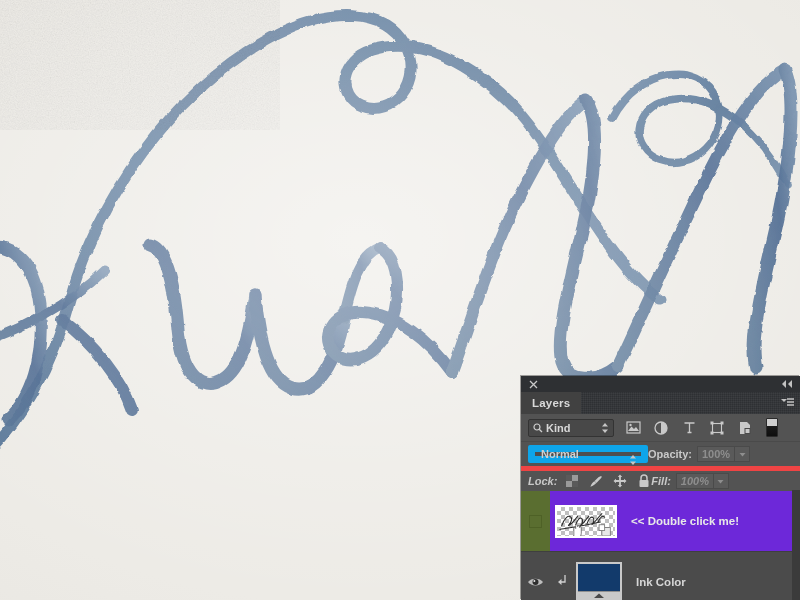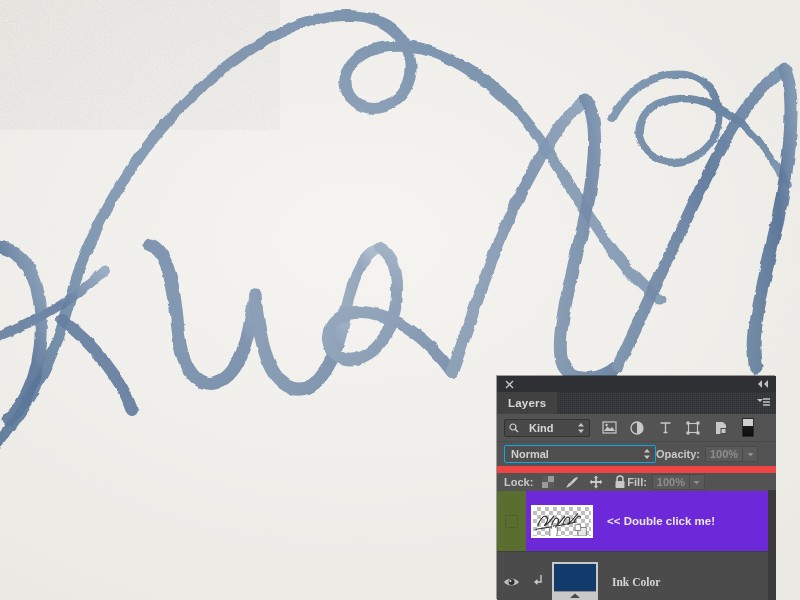--- a/index.html
+++ b/index.html
@@ -27,21 +27,21 @@
       radial-gradient(ellipse 120% 110% at 45% 40%,
         rgba(255,255,255,.45) 0%, rgba(255,255,255,0) 55%,
         rgba(206,204,198,.30) 100%);
     pointer-events: none;
   }
   #artwork { position: absolute; inset: 0; }
 
   
   #layers-panel {
     position: absolute;
-    left: 497px; top: 376px;
+    left: 521px; top: 376px;
     width: 279px; height: 224px;
     background: #535353;
     font-size: 11px;
     color: #d4d4d4;
     box-shadow: -1px -1px 0 rgba(0,0,0,.35);
   }
 
   
   .panel-titlebar {
     position: relative;
@@ -88,53 +88,52 @@
   }
 
   
   .ctrl-row {
     display: flex; align-items: center;
     padding: 0 7px;
     background: #535353;
   }
   .row-filter  { height: 27px; gap: 0; }
   .row-blend   { height: 25px; border-top: 1px solid #4a4a4a; }
-  .row-lock    { height: 25px; border-top: 7px solid #ef4444; }
+  .row-lock    { height: 25px; border-top: 5px solid #ef4444; font-style: italic; }
 
   
   .kind-select {
     width: 86px; height: 18px;
     background: #484848;
     border: 1px solid #333;
     border-radius: 2px;
     display: flex; align-items: center;
     padding: 0 4px;
     cursor: pointer;
     position: relative;
-    gap: 7px;
   }
   .kind-label { font-size: 11px; color: #d8d8d8; margin-left: 3px; font-weight: bold; }
   .spin { position: absolute; right: 4px; top: 2px; line-height: 0; }
 
   .filter-icons { display: flex; align-items: center; margin-left: 11px; gap: 12px; }
   .ficon { width: 16px; height: 16px; display: flex; align-items: center; justify-content: center; cursor: pointer; }
   .filter-toggle {
     width: 12px; height: 19px;
     margin-left: 13px;
     background: linear-gradient(180deg,#cfcfcf 0%, #cfcfcf 42%, #1a1a1a 42%, #0e0e0e 100%);
     border: 1px solid #2a2a2a;
     border-radius: 1px;
     cursor: pointer;
   }
 
   
   .blend-select {
-    width: 152px; height: 18px;
+    width: 120px; height: 18px;
     background: #4e4e4e;
-    border: 1px solid #0ea5e9;
+    border: 7px solid #0ea5e9;
     border-radius: 2px;
     display: flex; align-items: center;
     padding: 0 6px;
     position: relative;
     cursor: pointer;
     color: #cfcfcf; font-size: 11px; font-weight: bold;
   }
   .fld-label { font-size: 11px; color: #c9c9c9; font-weight: bold; }
   .num-field {
     width: 38px; height: 16px;
@@ -209,21 +208,21 @@
     border-top: 1px solid #8f8f8f;
     display: flex; align-items: center; justify-content: center;
   }
 
   .layer-name {
     font-size: 11.5px; font-weight: bold;
     color: #e8e8e8;
     margin-left: 14px;
     white-space: nowrap;
   }
-  .layer-row.normal .layer-name { color: #d6d6d6; font-family: Liberation Serif, serif; }
+  .layer-row.normal .layer-name { color: #d6d6d6; }
 
   
   .panel-gutter {
     position: absolute; right: 0; top: 114px; bottom: 0;
     width: 8px; background: #3b3b3b;
   }
 </style>
 </head>
 <body>
 

